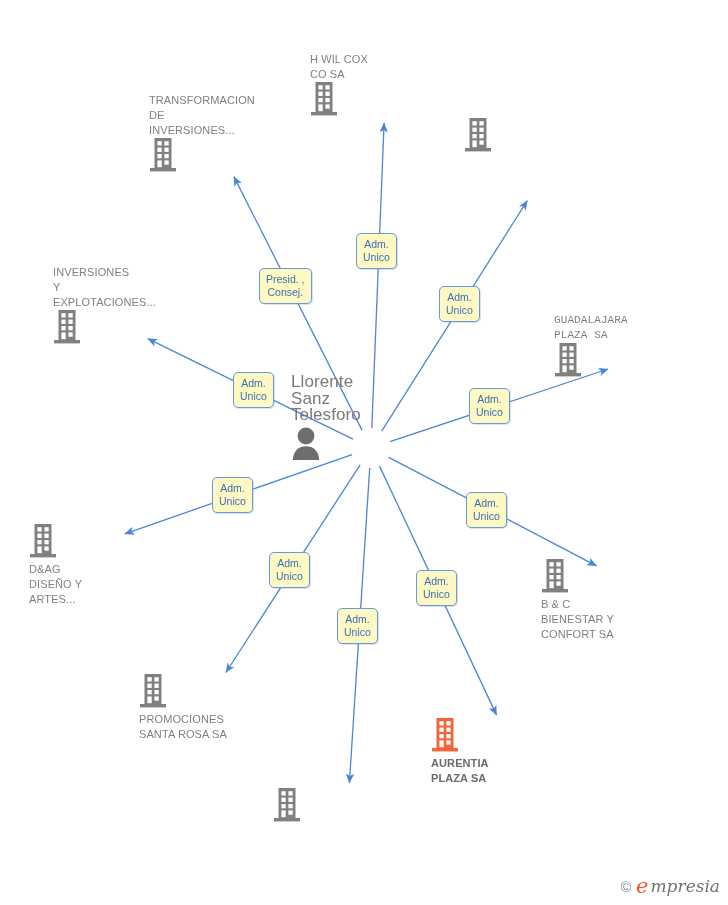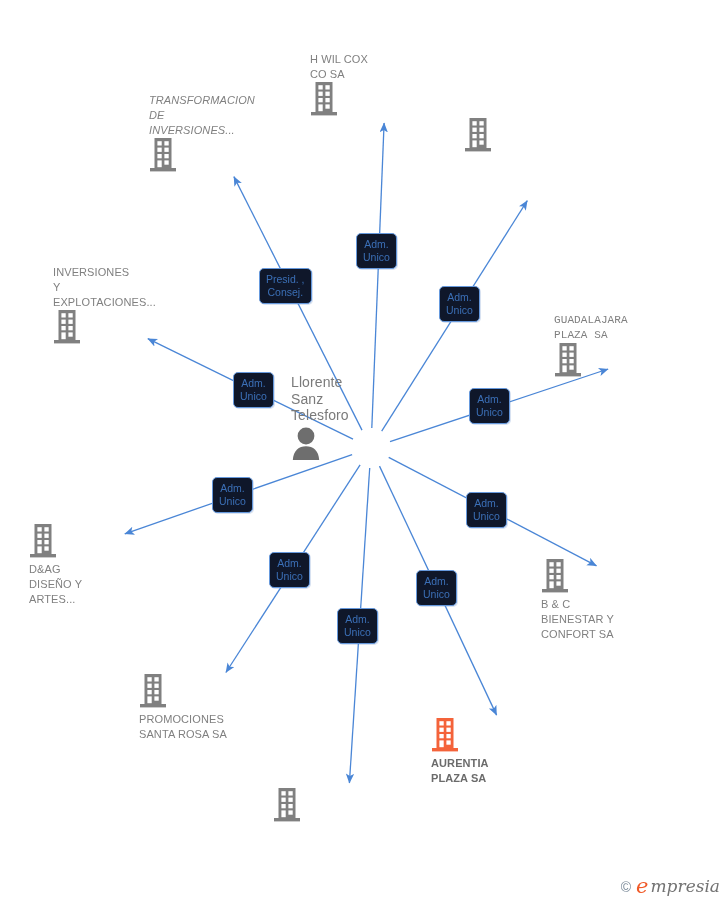--- a/index.html
+++ b/index.html
@@ -34,21 +34,21 @@
     z-index: 3;
   }
   .node-label {
     font-size: 11px;
     line-height: 15px;
     color: #808080;
     letter-spacing: 0.1px;
     white-space: pre-line;
   }
   .node.hub .node-label {
-    font-size: 14px;
+    font-size: 17px;
     line-height: 16.5px;
     color: #7a7a7a;
   }
   .node.highlight .node-label {
     color: #6b6b6b;
     font-weight: bold;
     font-size: 11px;
   }
   .icon-wrap {
     height: 38px;
@@ -64,21 +64,21 @@
   
   .person {
     display: inline-block;
     vertical-align: top;
   }
 
   
   .edge-label {
     position: absolute;
     z-index: 4;
-    background: #0f172a;
+    background: #fef9c3;
     border: 1px solid #6699dd;
     border-radius: 5px;
     color: #3b6fb6;
     font-size: 10.5px;
     line-height: 13px;
     text-align: center;
     padding: 4px 6px 4px 6px;
     white-space: pre-line;
     box-shadow: 1px 1px 0 rgba(100,140,200,0.25);
   }
@@ -160,21 +160,21 @@
             <rect x="8.4" y="3.2" width="4.3" height="4.3" fill="#ffffff"></rect>
             <rect x="15.4" y="3.2" width="4.3" height="4.3" fill="#ffffff"></rect>
             <rect x="8.4" y="9.6" width="4.3" height="4.3" fill="#ffffff"></rect>
             <rect x="15.4" y="9.6" width="4.3" height="4.3" fill="#ffffff"></rect>
             <rect x="8.4" y="16" width="4.3" height="4.3" fill="#ffffff"></rect>
             <rect x="15.4" y="16" width="4.3" height="4.3" fill="#ffffff"></rect>
             <rect x="8.4" y="22.4" width="4.3" height="6.8" fill="#ffffff"></rect>
             <rect x="15.4" y="22.4" width="4.3" height="4.3" fill="#ffffff"></rect>
           </svg></div>
       </div>
-      <div class="node" style="left: 224px; top: 93px; font-style: italic;">
+      <div class="node" style="left: 224px; top: 93px;">
         <div class="node-label">TRANSFORMACION
 DE
 INVERSIONES...</div>
         <div class="icon-wrap"><svg class="bld" width="28" height="34" viewBox="0 0 28 34">
             <rect x="5.5" y="0" width="17" height="30" fill="#808080"></rect>
             <rect x="1" y="30" width="26" height="3.4" fill="#808080"></rect>
             <rect x="8.4" y="3.2" width="4.3" height="4.3" fill="#ffffff"></rect>
             <rect x="15.4" y="3.2" width="4.3" height="4.3" fill="#ffffff"></rect>
             <rect x="8.4" y="9.6" width="4.3" height="4.3" fill="#ffffff"></rect>
             <rect x="15.4" y="9.6" width="4.3" height="4.3" fill="#ffffff"></rect>

